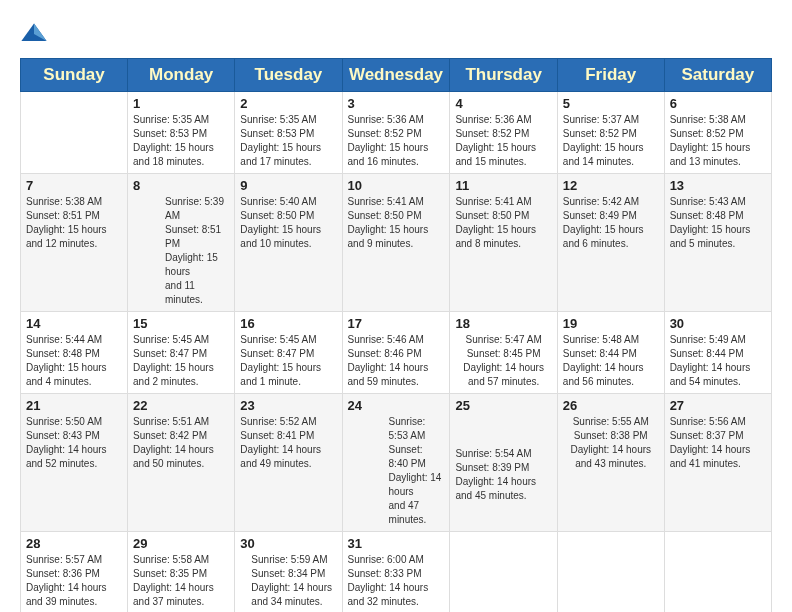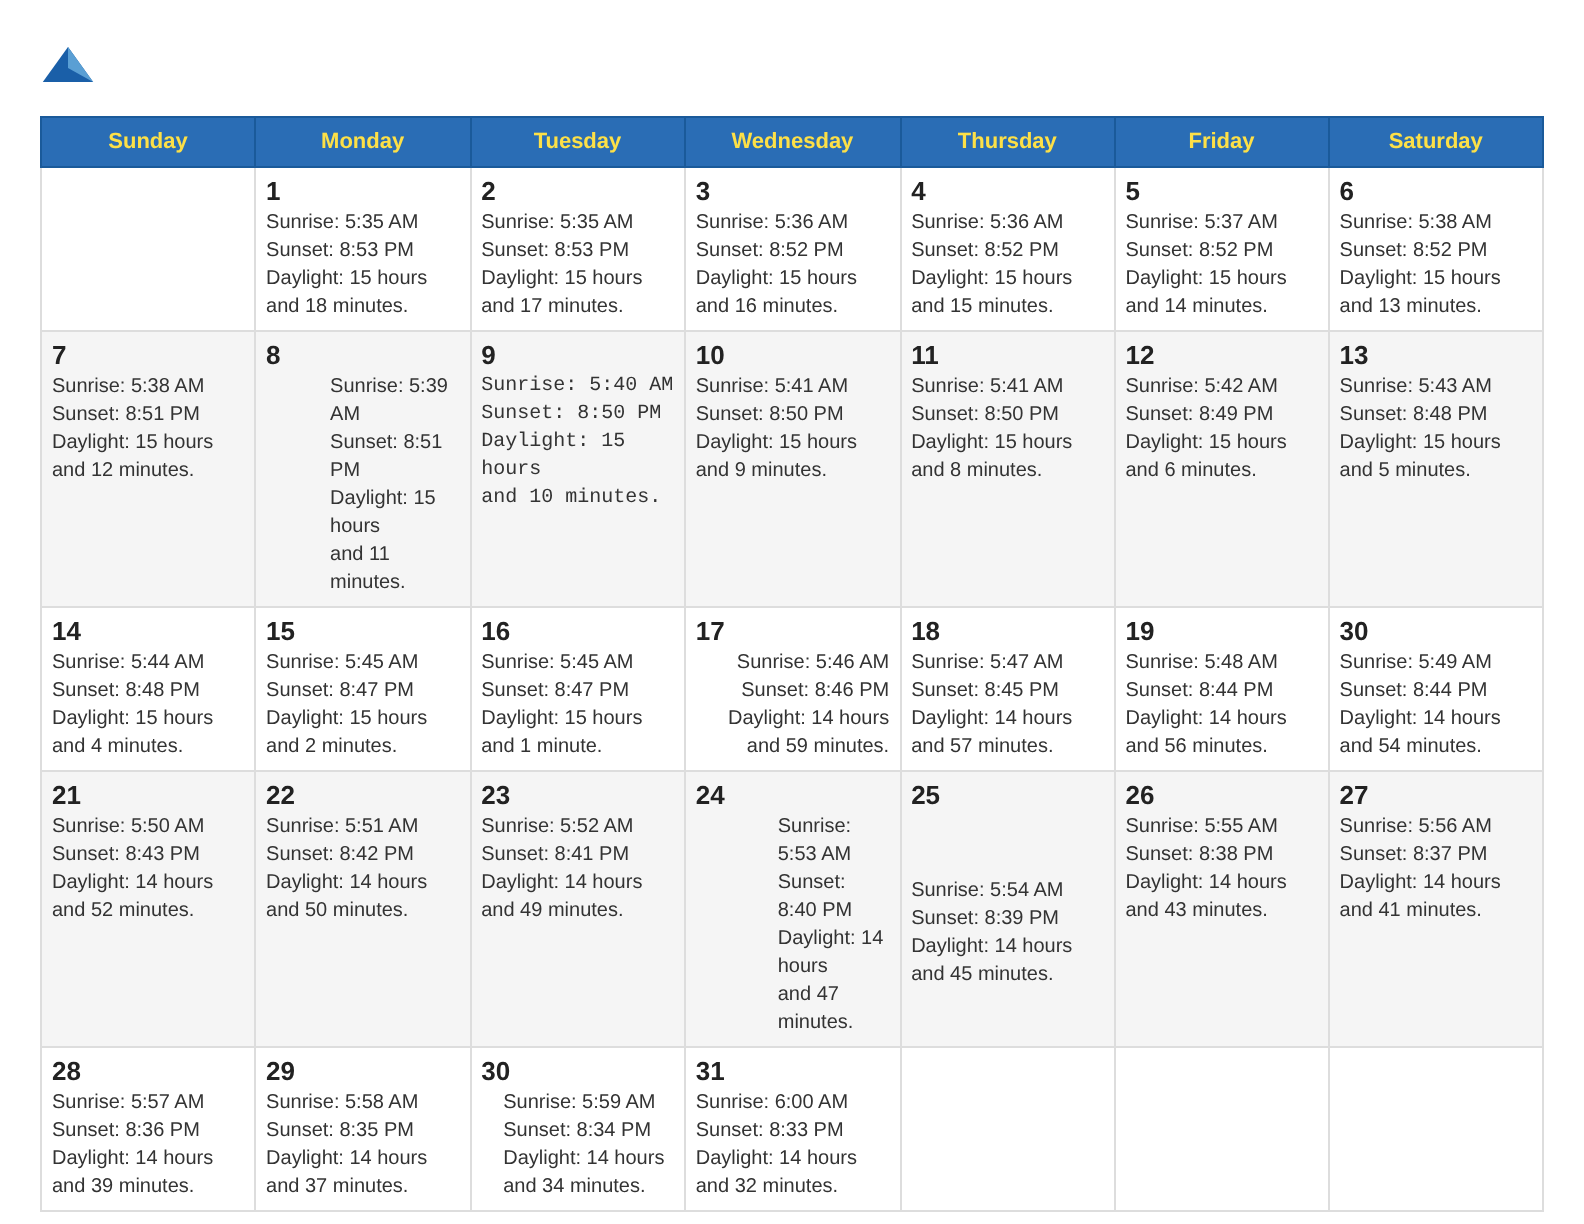--- a/index.html
+++ b/index.html
@@ -47,22 +47,22 @@
       font-size: 16px;
       color: #555;
     }
     .calendar {
       width: 100%;
       border-collapse: collapse;
       border: 1px solid #ccc;
     }
     .calendar th {
       background-color: #2a6db5;
-      color: #fde047;
-      font-size: 11px;
+      color: #fef9c3;
+      font-size: 17px;
       font-weight: bold;
       padding: 6px 4px;
       text-align: center;
       border: 1px solid #1a5a9a;
     }
     .calendar td {
       vertical-align: top;
       border: 1px solid #ddd;
       padding: 4px 5px;
       font-size: 10px;
@@ -177,21 +177,21 @@
         </td>
         <td>
           <span class="day-number">8</span>
           <div class="day-info" style="white-space: pre-line; margin-left: 32px;">Sunrise: 5:39 AM
 Sunset: 8:51 PM
 Daylight: 15 hours
 and 11 minutes.</div>
         </td>
         <td>
           <span class="day-number">9</span>
-          <div class="day-info" style="white-space: pre-line; font-family: Liberation Mono, monospace;">Sunrise: 5:40 AM
+          <div class="day-info" style="white-space: pre-line;">Sunrise: 5:40 AM
 Sunset: 8:50 PM
 Daylight: 15 hours
 and 10 minutes.</div>
         </td>
         <td>
           <span class="day-number">10</span>
           <div class="day-info" style="white-space: pre-line;">Sunrise: 5:41 AM
 Sunset: 8:50 PM
 Daylight: 15 hours
 and 9 minutes.</div>
@@ -235,28 +235,28 @@
         </td>
         <td>
           <span class="day-number">16</span>
           <div class="day-info" style="white-space: pre-line;">Sunrise: 5:45 AM
 Sunset: 8:47 PM
 Daylight: 15 hours
 and 1 minute.</div>
         </td>
         <td>
           <span class="day-number">17</span>
-          <div class="day-info" style="white-space: pre-line; text-align: right;">Sunrise: 5:46 AM
+          <div class="day-info" style="white-space: pre-line;">Sunrise: 5:46 AM
 Sunset: 8:46 PM
 Daylight: 14 hours
 and 59 minutes.</div>
         </td>
         <td>
           <span class="day-number">18</span>
-          <div class="day-info" style="white-space: pre-line;">Sunrise: 5:47 AM
+          <div class="day-info" style="white-space: pre-line; text-align: center;">Sunrise: 5:47 AM
 Sunset: 8:45 PM
 Daylight: 14 hours
 and 57 minutes.</div>
         </td>
         <td>
           <span class="day-number">19</span>
           <div class="day-info" style="white-space: pre-line;">Sunrise: 5:48 AM
 Sunset: 8:44 PM
 Daylight: 14 hours
 and 56 minutes.</div>
@@ -300,21 +300,21 @@
         </td>
         <td>
           <span class="day-number">25</span>
           <div class="day-info" style="white-space: pre-line; margin-top: 34px;">Sunrise: 5:54 AM
 Sunset: 8:39 PM
 Daylight: 14 hours
 and 45 minutes.</div>
         </td>
         <td>
           <span class="day-number">26</span>
-          <div class="day-info" style="white-space: pre-line;">Sunrise: 5:55 AM
+          <div class="day-info" style="white-space: pre-line; text-align: center;">Sunrise: 5:55 AM
 Sunset: 8:38 PM
 Daylight: 14 hours
 and 43 minutes.</div>
         </td>
         <td>
           <span class="day-number">27</span>
           <div class="day-info" style="white-space: pre-line;">Sunrise: 5:56 AM
 Sunset: 8:37 PM
 Daylight: 14 hours
 and 41 minutes.</div>

